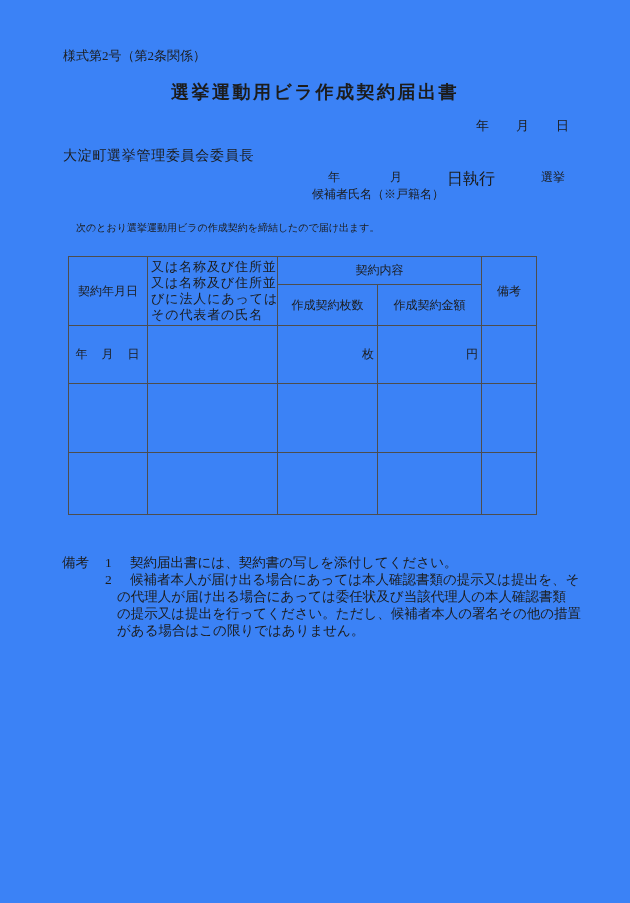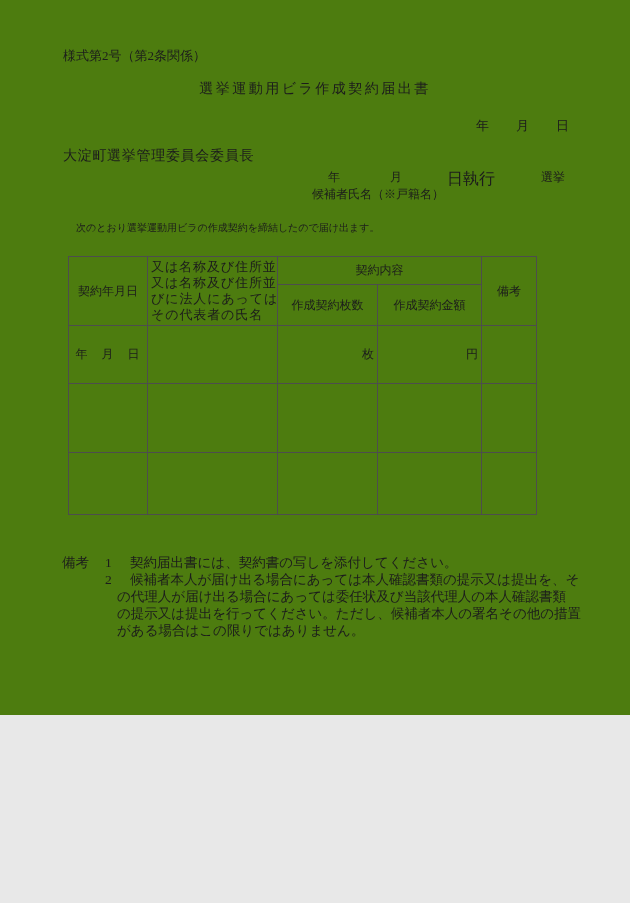--- a/index.html
+++ b/index.html
@@ -1,30 +1,30 @@
 <!DOCTYPE html>
 <html><head>
 <meta charset="utf-8">
 <style>
   html, body { margin: 0; padding: 0; background: #e8e8e8; }
   .page {
     position: relative;
     width: 630px;
-    height: 715px;
+    height: 903px;
     margin: 0 auto;
-    background: #4d7c0f;
+    background: #3b82f6;
     color: #1c1c1c;
     font-family: "Liberation Serif", "DejaVu Serif", serif;
     overflow: hidden;
   }
   .abs { position: absolute; white-space: nowrap; }
 
   .form-number   { left: 63px;  top: 47px;  font-size: 13px; }
   .doc-title     { left: 0; right: 0; top: 80px; text-align: center;
-                   font-size: 14px; letter-spacing: 2.5px; }
+                   font-size: 18px; letter-spacing: 2.5px; font-weight: bold; }
   .date-line     { left: 476px; top: 117px; display: flex; gap: 27px; font-size: 13px; }
   .addressee     { left: 63px;  top: 134px; font-size: 14px; letter-spacing: 0.7px; margin-top: 13px; }
 
   .exec-year     { left: 328px; top: 169px; font-size: 12px; }
   .exec-month    { left: 390px; top: 169px; font-size: 12px; }
   .exec-day      { left: 447px; top: 169px; font-size: 16px; }
   .exec-election { left: 541px; top: 169px; font-size: 12px; text-align: right; }
   .candidate     { left: 312px; top: 186px; font-size: 12px; }
 
   .intro         { left: 76px;  top: 221px; font-size: 10px; }

